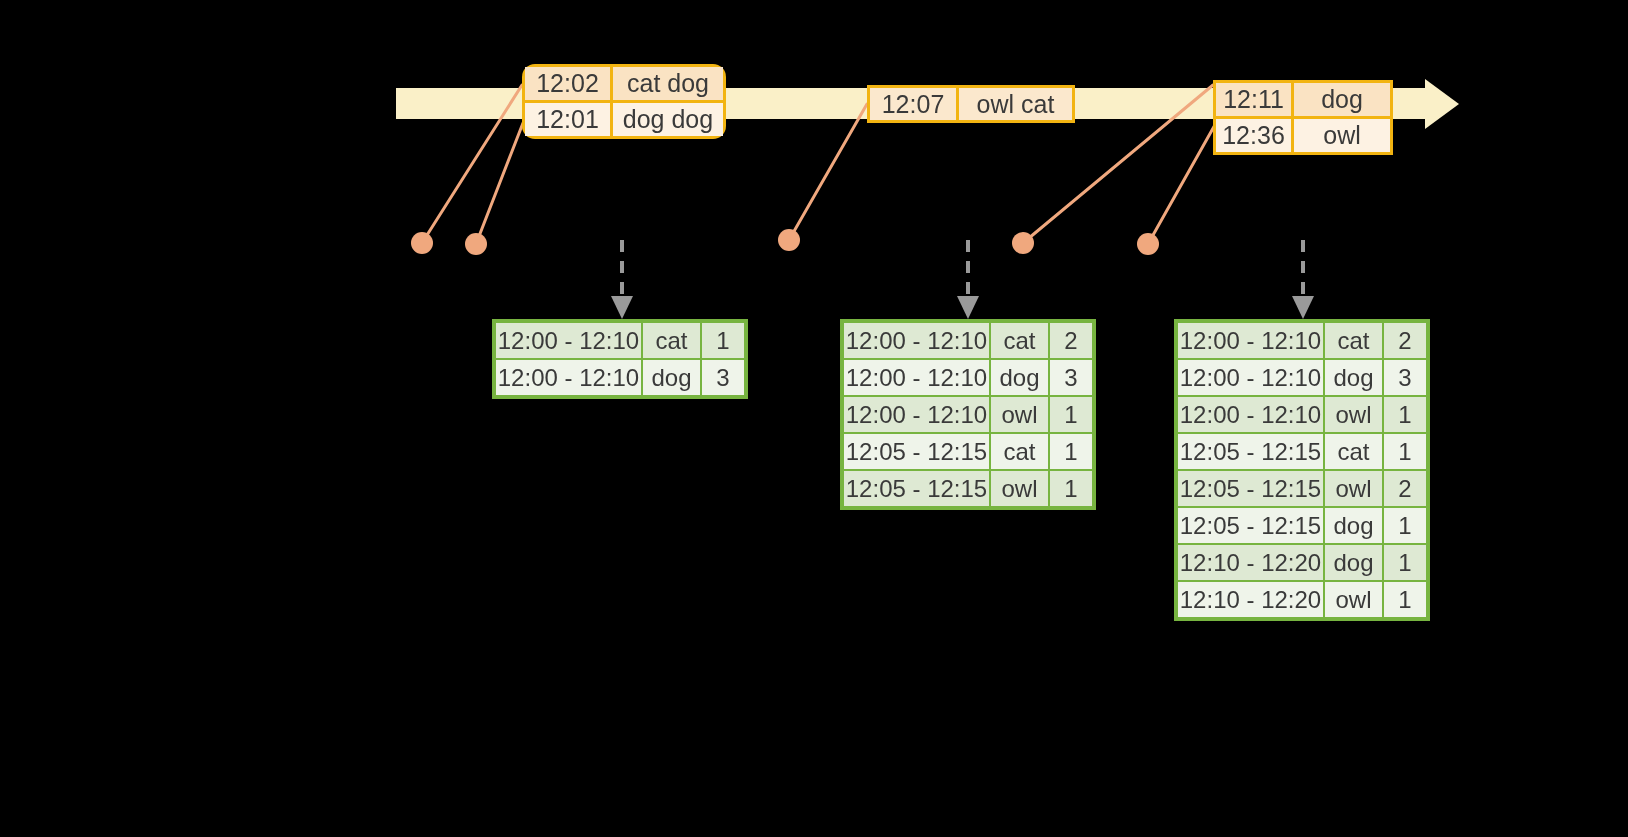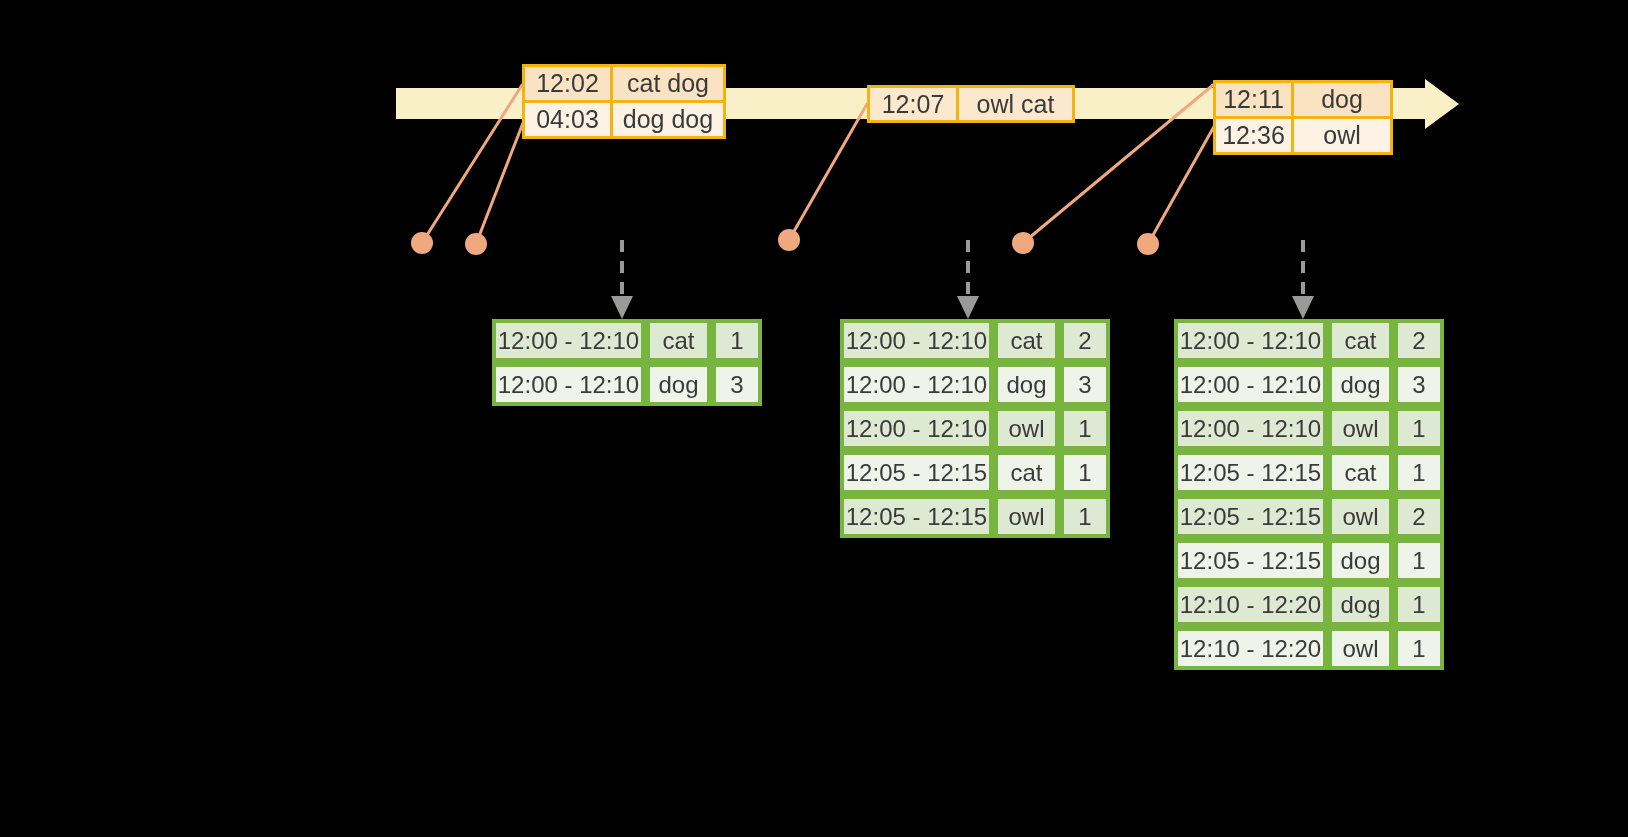--- a/index.html
+++ b/index.html
@@ -3,30 +3,30 @@
 <meta charset="utf-8">
 <style>
   html,body{margin:0;padding:0;background:#000;}
   .canvas{position:relative;width:1628px;height:837px;background:#000000;overflow:hidden;
           font-family:"Liberation Sans", sans-serif;color:#3A3A3A;}
   .band{position:absolute;left:396px;top:88px;width:1029px;height:31px;background:#FAF0C8;}
   .overlay{position:absolute;left:0;top:0;width:1628px;height:837px;pointer-events:none;}
 
   
   .etable{position:absolute;display:grid;gap:3px;padding:3px;background:#F2B411;}
-  .e1{left:522px;top:64px;grid-template-columns:85px 110px;grid-auto-rows:33px;}
+  .e1{left:522px;top:64px;grid-template-columns:85px 110px;grid-auto-rows:33px;border-radius:13px;}
   .e2{left:867px;top:85px;grid-template-columns:86px 113px;grid-auto-rows:32px;}
   .e3{left:1213px;top:80px;grid-template-columns:75px 96px;grid-auto-rows:33px;}
   .ecell{display:flex;align-items:center;justify-content:center;font-size:25px;}
   .fill-dark{background:#FAE3C3;}
   .fill-light{background:#FDF2E3;}
   .fill-mid{background:#FBE8CD;}
 
   
-  .gtable{position:absolute;display:grid;gap:9px;padding:4px;background:#77B440;
+  .gtable{position:absolute;display:grid;gap:2px;padding:4px;background:#77B440;
           grid-template-columns:145px 57px 42px;grid-auto-rows:35px;}
   .g1{left:492px;top:319px;}
   .g2{left:840px;top:319px;}
   .g3{left:1174px;top:319px;}
   .gcell{display:flex;align-items:center;justify-content:center;font-size:24px;}
   .g-dark{background:#DEE9D3;}
   .g-light{background:#EFF4EA;}
 </style>
 </head>
 <body>
@@ -57,21 +57,21 @@
     <line x1="968" y1="240" x2="968" y2="298" stroke-width="4" stroke-dasharray="12 9" stroke="#9A9A9A"></line>
     <polygon points="957,296 979,296 968,319" fill="#9A9A9A"></polygon>
 
     <line x1="1303" y1="240" x2="1303" y2="298" stroke-width="4" stroke-dasharray="12 9" stroke="#9A9A9A"></line>
     <polygon points="1292,296 1314,296 1303,319" fill="#9A9A9A"></polygon>
   </svg>
 
   <div class="etable e1">
     <div class="ecell fill-dark">12:02</div>
     <div class="ecell fill-dark">cat dog</div>
-    <div class="ecell fill-light">04:03</div>
+    <div class="ecell fill-light">12:01</div>
     <div class="ecell fill-light">dog dog</div>
   </div>
 
   <div class="etable e2">
     <div class="ecell fill-mid">12:07</div>
     <div class="ecell fill-mid">owl cat</div>
   </div>
 
   <div class="etable e3">
     <div class="ecell fill-dark">12:11</div>

